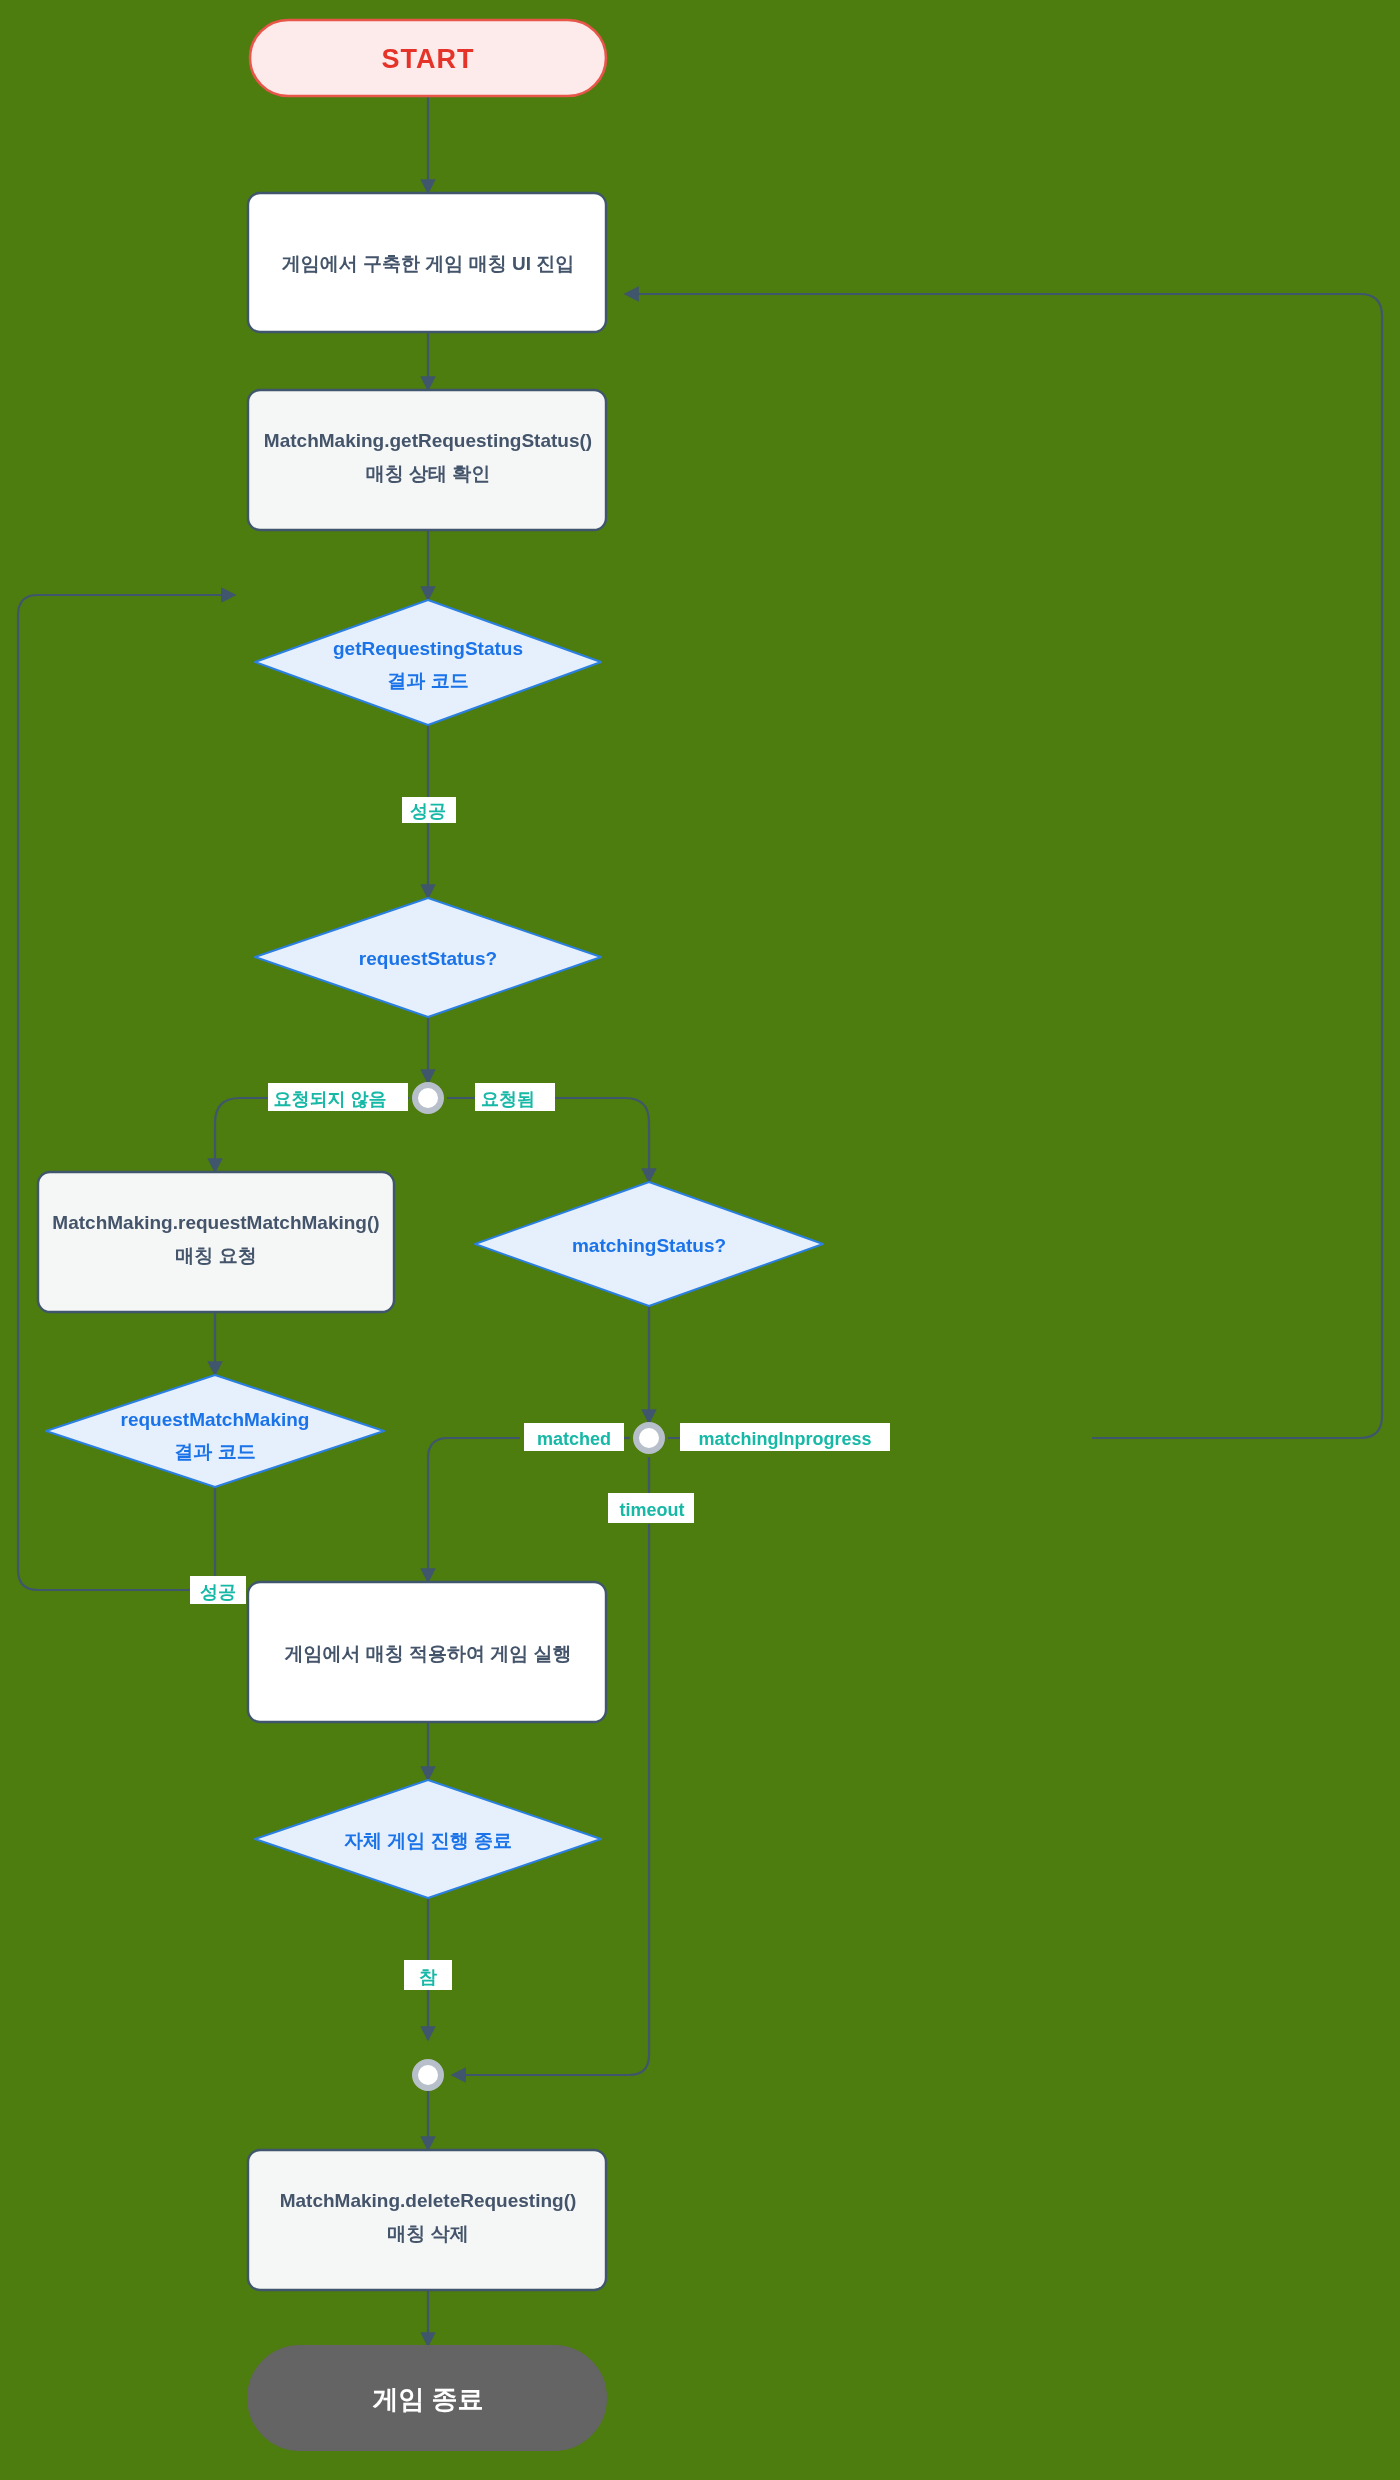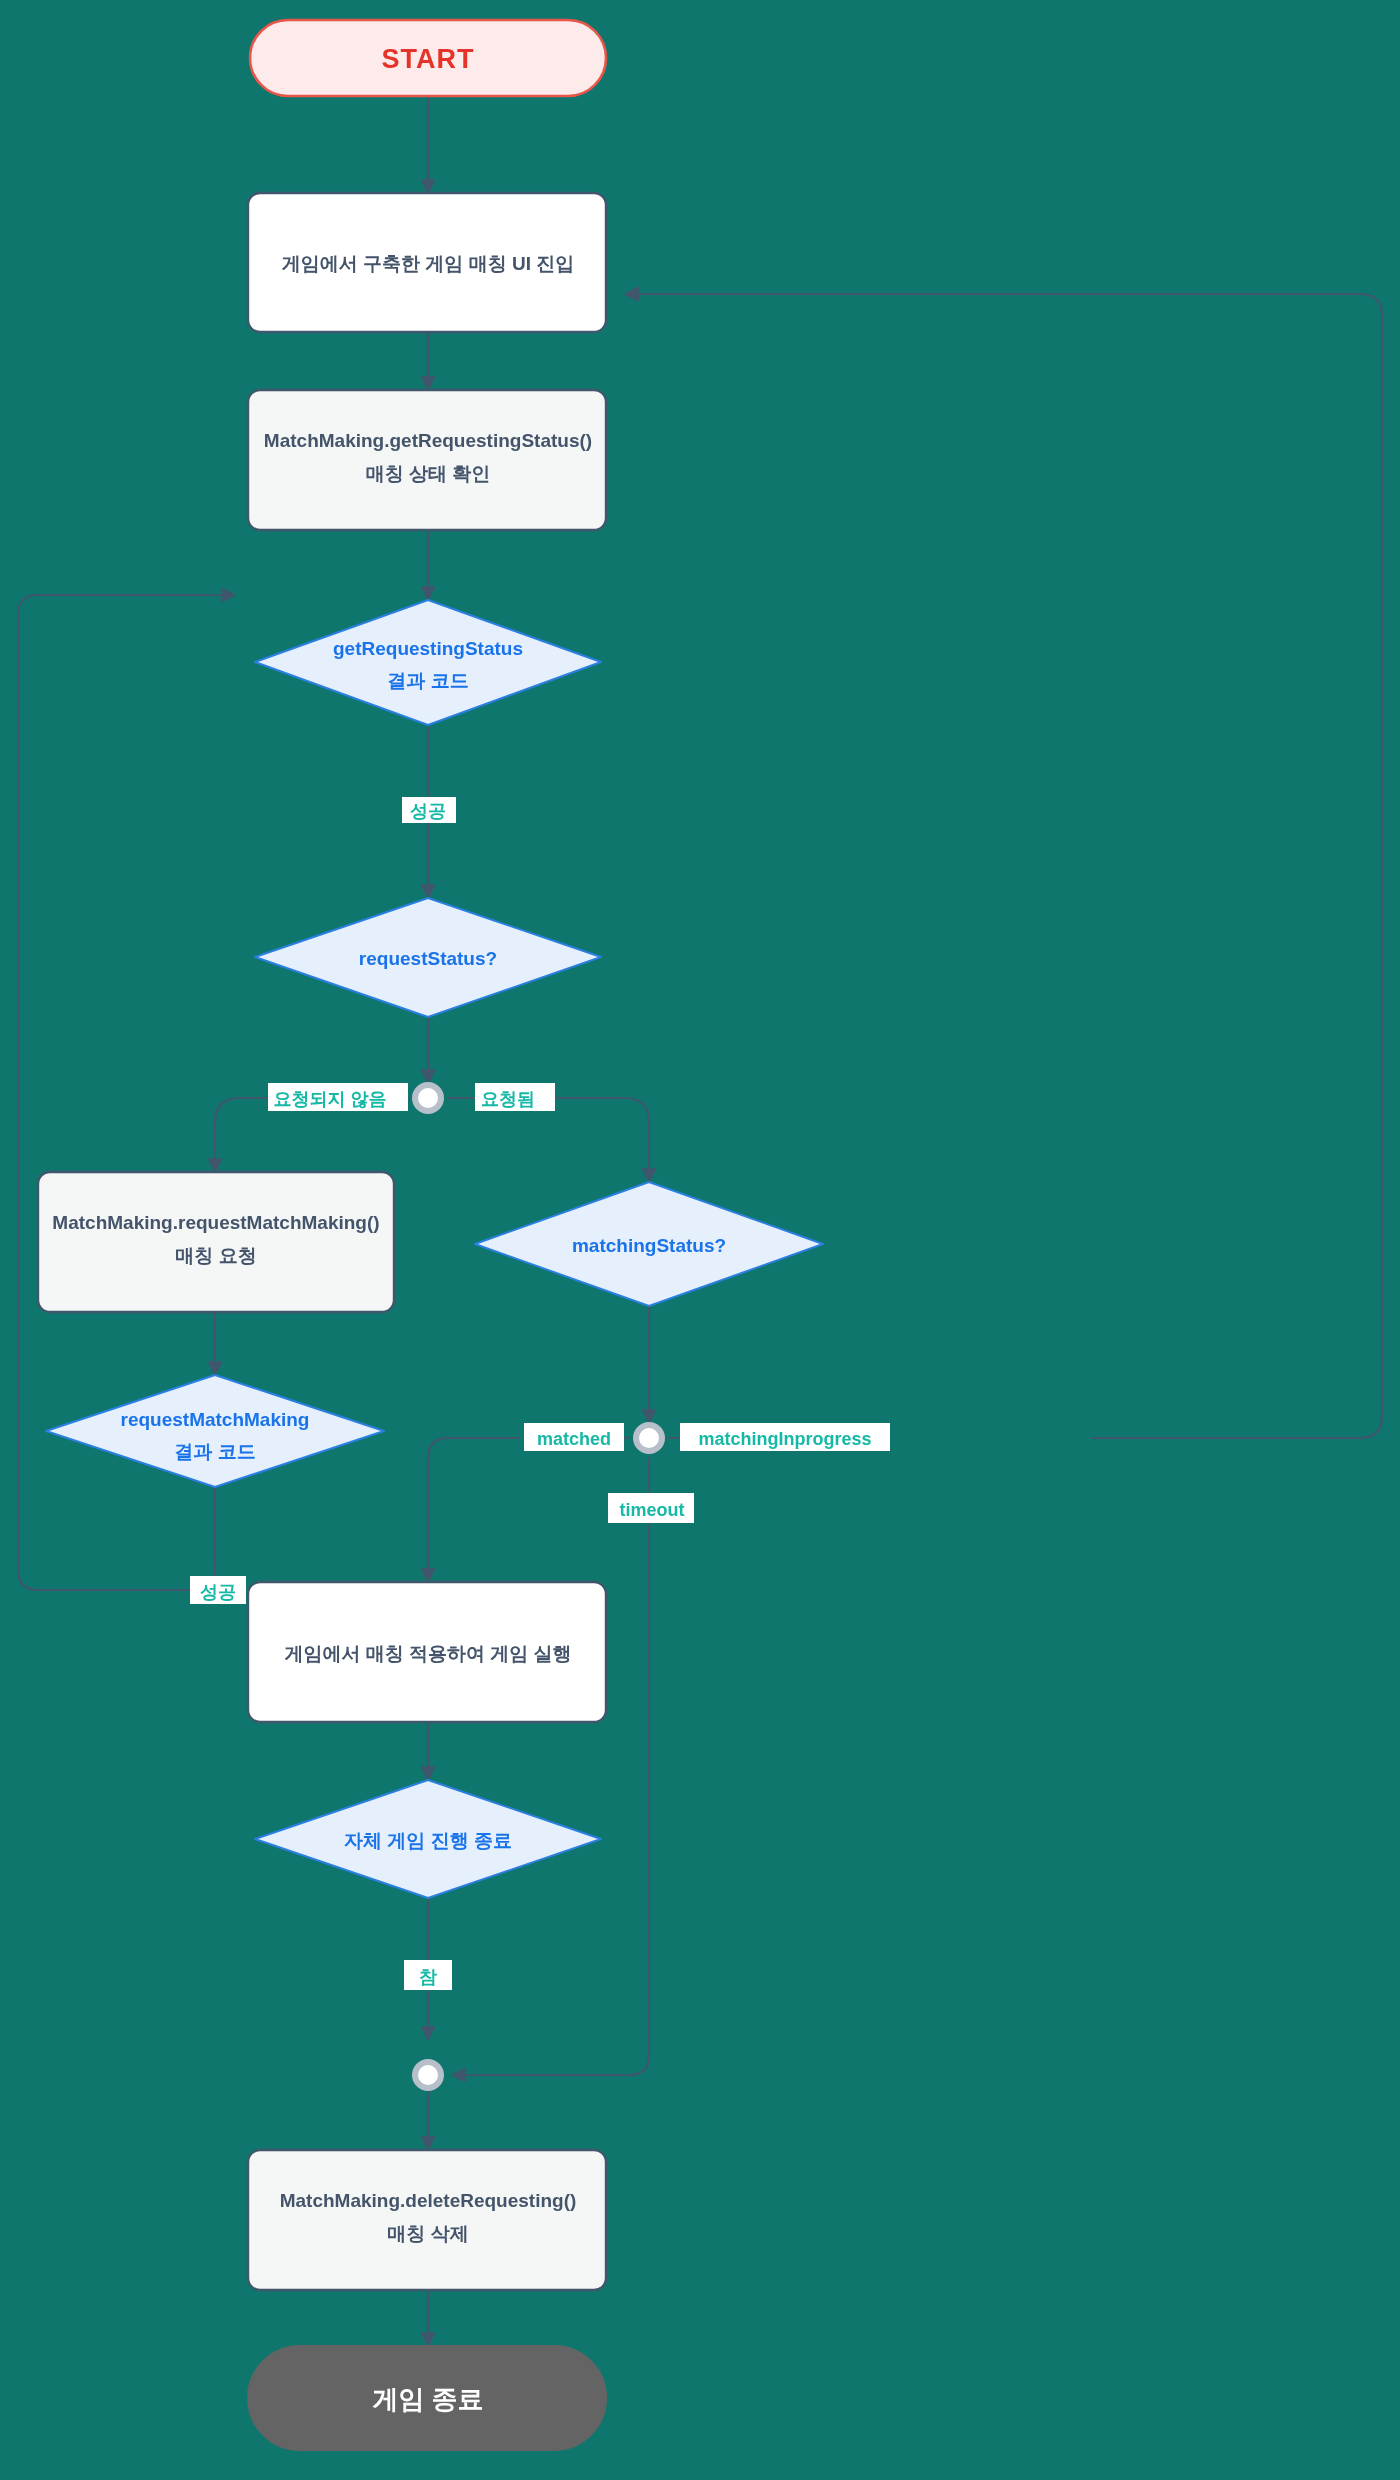--- a/index.html
+++ b/index.html
@@ -1,17 +1,17 @@
 <!DOCTYPE html>
 <html><head>
 <meta charset="utf-8">
 <style>
   html,body{margin:0;padding:0;background:#ffffff;}
   body{font-family:"Liberation Sans","DejaVu Sans",sans-serif;}
-  #canvas{position:relative;width:1400px;height:2480px;background:#0f766e;overflow:hidden;text-align:center;}
+  #canvas{position:relative;width:1400px;height:2480px;background:#4d7c0f;overflow:hidden;text-align:center;}
   svg{display:block;}
   .nodeText{ font-family:"Liberation Sans","DejaVu Sans",sans-serif; font-weight:bold; text-anchor:middle; }
   .t-start{ font-size:27px; fill:#e63329; letter-spacing:1px;}
   .t-proc{ font-size:19px; fill:#44546a; }
   .t-api{ font-size:19px; fill:#44546a; }
   .t-dec{ font-size:19px; fill:#1a73e8; }
   .t-lbl{ font-size:18px; fill:#16b8a6; }
   .t-end{ font-size:26px; fill:#ffffff; }
 </style>
 </head>

